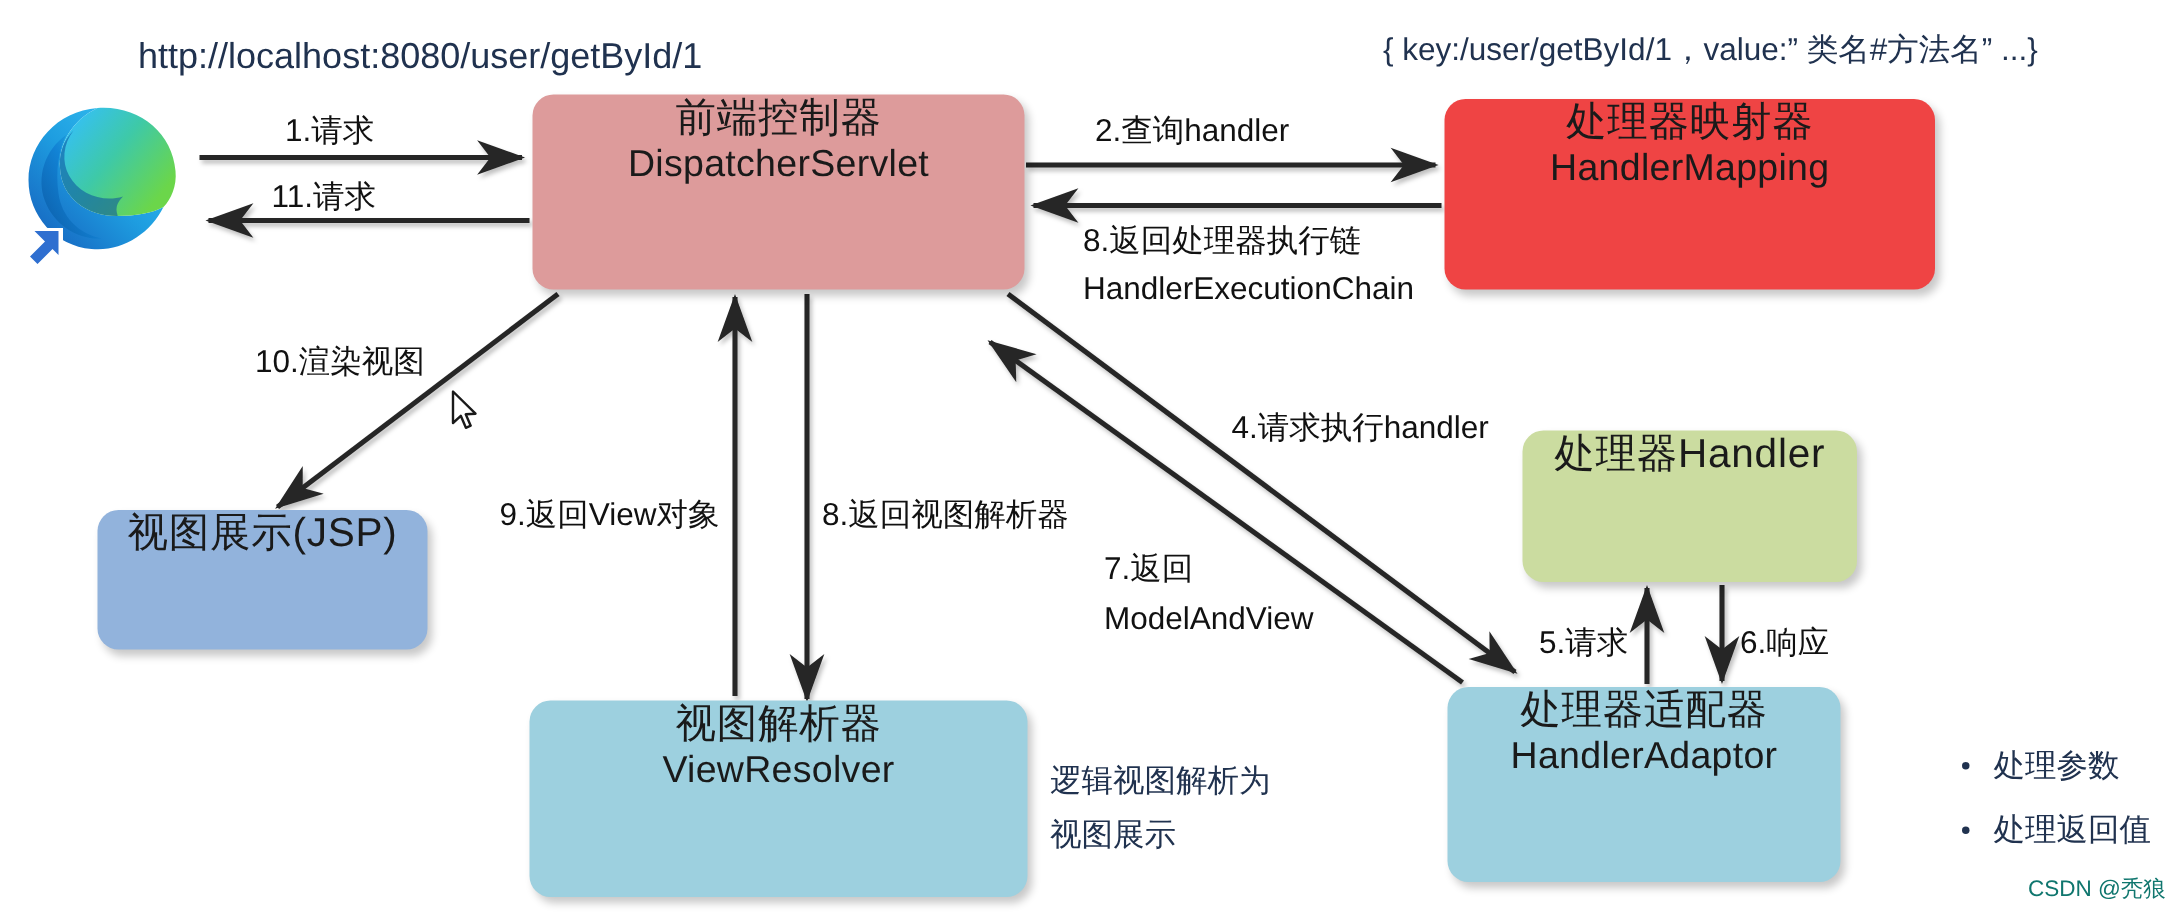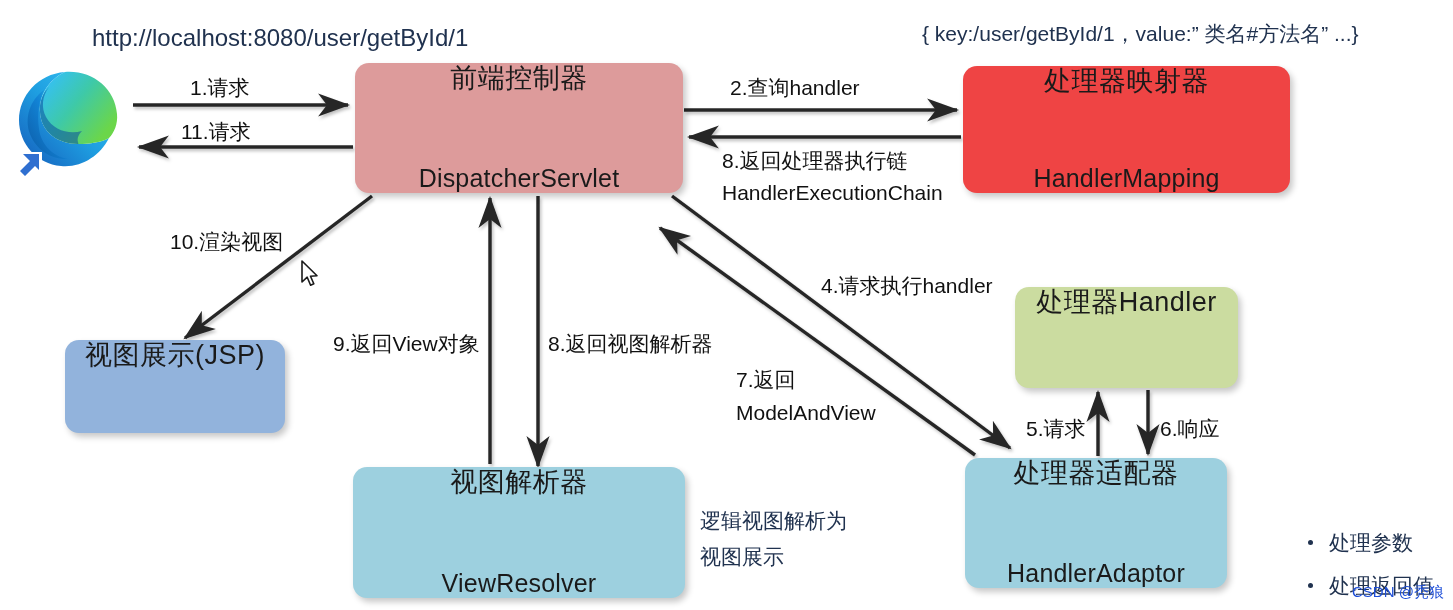--- a/index.html
+++ b/index.html
@@ -27,21 +27,21 @@
     pointer-events: none;
   }
   
   .box {
     position: absolute;
     border-radius: 14px;
     box-sizing: border-box;
     display: flex;
     flex-direction: column;
     align-items: center;
-    justify-content: space-between;
+    justify-content: flex-start;
     text-align: center;
     color: #1a1a1a;
     box-shadow: 3px 4px 6px rgba(0,0,0,0.22);
     line-height: 1.18;
   }
   .box .cn {
     font-size: 27px;
     letter-spacing: 0.5px;
   }
   .box .en {
@@ -65,40 +65,39 @@
   }
   .lbl.note {
     color: #20324f;
     font-size: 21px;
   }
   .bullets {
     position: absolute;
     color: #20324f;
     font-size: 21px;
     line-height: 1.0;
-    margin-top: 32px;
   }
   .bullets .bi {
     display: flex;
     align-items: center;
     white-space: nowrap;
   }
   .bullets .dot {
     display: inline-block;
     width: 5px;
     height: 5px;
     border-radius: 50%;
     background: #20324f;
     margin-right: 16px;
     flex: none;
   }
   .watermark {
     position: absolute;
     font-size: 15px;
-    color: #1d4ed8;
+    color: #0f766e;
     white-space: nowrap;
   }
   
   .edge-logo {
     position: absolute;
   }
   
   .cursor {
     position: absolute;
     pointer-events: none;

